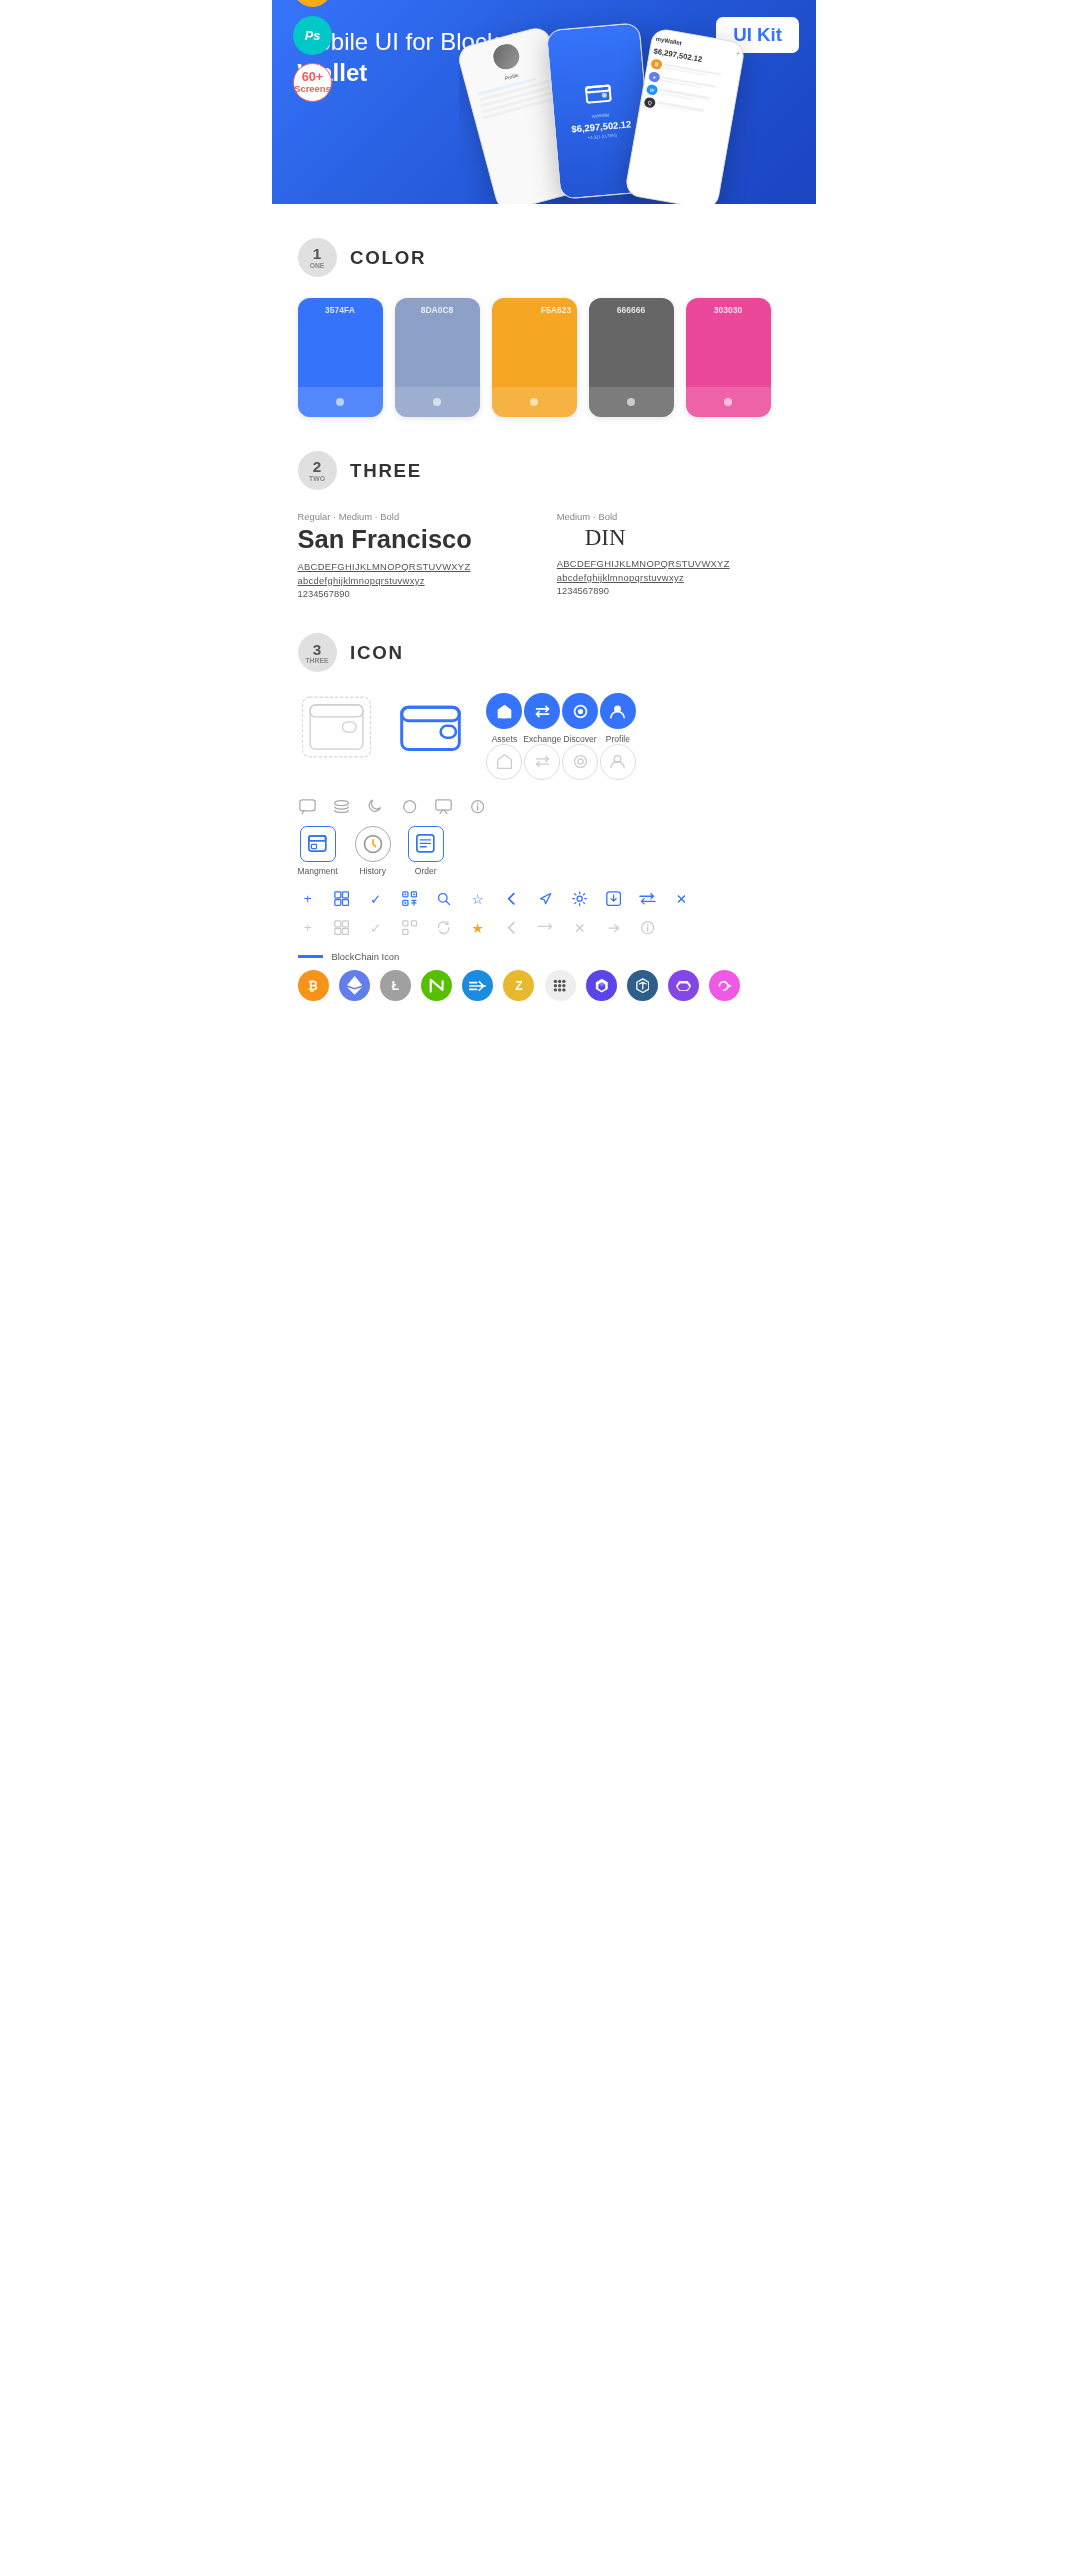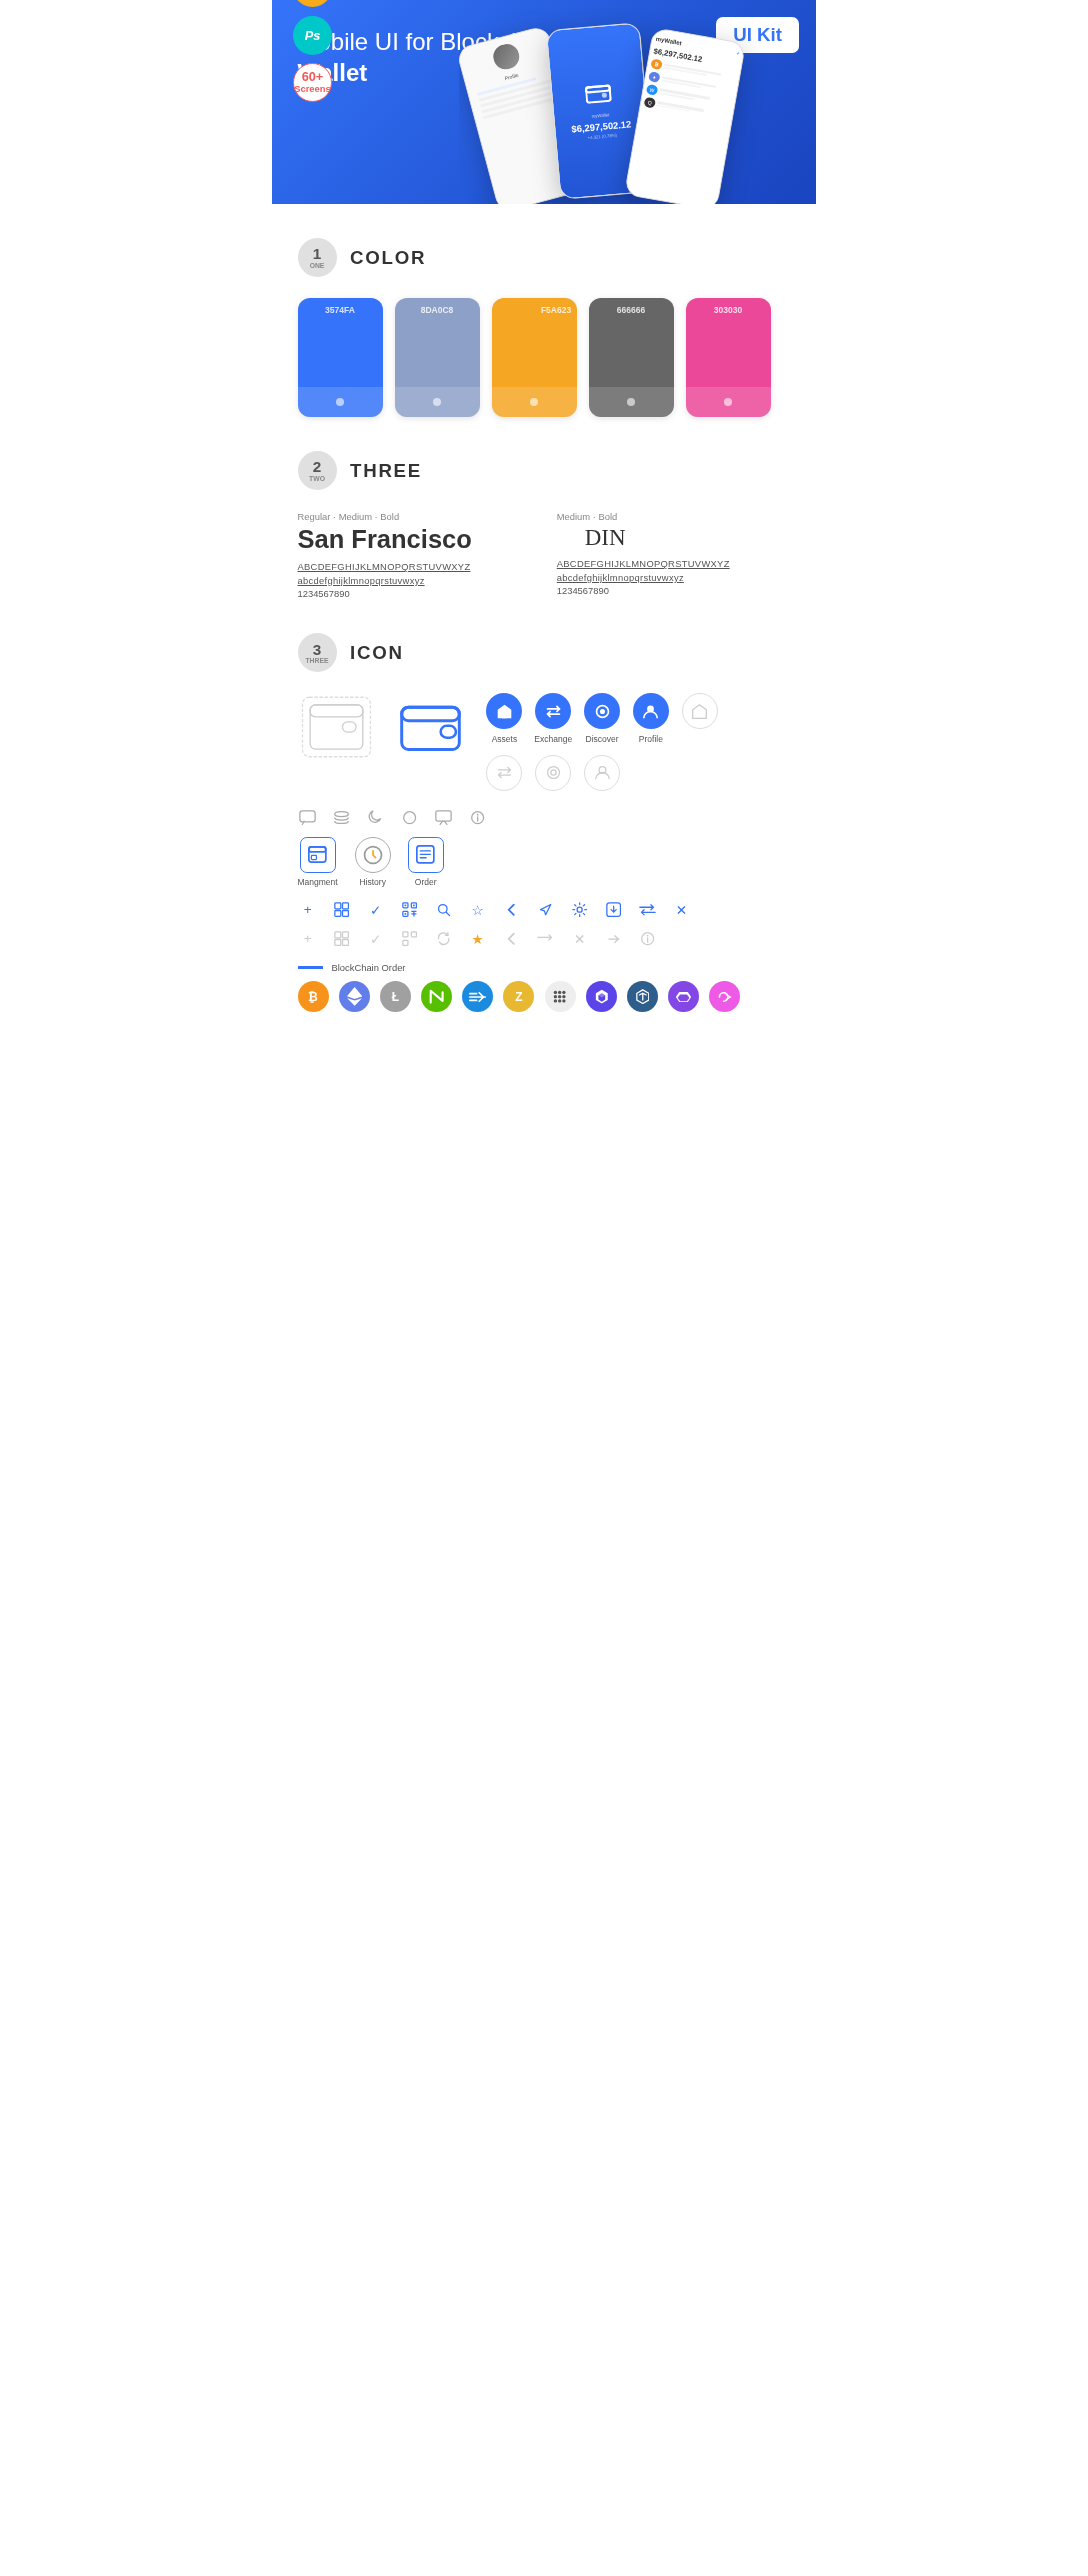--- a/index.html
+++ b/index.html
@@ -508,21 +508,21 @@
       </div>
 
       <div style="width:77px;height:68px;display:flex;align-items:center;justify-content:center;">
         <svg width="61" height="51" viewBox="0 0 72 60" fill="none">
           <rect x="2" y="6" width="68" height="50" rx="8" fill="none" stroke="#3574FA" stroke-width="3.5"></rect>
           <rect x="2" y="6" width="68" height="16" rx="8" fill="none" stroke="#3574FA" stroke-width="3.5"></rect>
           <rect x="48" y="28" width="18" height="14" rx="7" fill="none" stroke="#3574FA" stroke-width="3"></rect>
         </svg>
       </div>
 
-      <div style="display:grid;grid-template-columns:repeat(5,1fr);gap:11px;">
+      <div style="display:grid;grid-template-columns:repeat(4,1fr);gap:0;">
 
         <div class="nav-icon-item">
           <div class="nav-icon-circle">
             <svg width="17" height="17" viewBox="0 0 20 20" fill="white">
               <polygon points="10,2 18,8 18,18 2,18 2,8"></polygon>
               <rect x="7" y="12" width="6" height="6" fill="white"></rect>
             </svg>
           </div>
           <span class="nav-icon-label">Assets</span>
         </div>
@@ -773,21 +773,21 @@
         <svg width="15.3" height="15.3" viewBox="0 0 18 18" fill="none">
             <circle cx="9" cy="9" r="7" stroke="#ccc" stroke-width="1.5" fill="none"></circle>
             <line x1="9" y1="8" x2="9" y2="13" stroke="#ccc" stroke-width="1.5" stroke-linecap="round"></line>
             <circle cx="9" cy="5.5" r="1" fill="#ccc"></circle>
           </svg>
       </div>
     </div>
 
     <div class="blockchain-label-row">
       <div class="blockchain-line"></div>
-      <span class="blockchain-label-text">BlockChain Order</span>
+      <span class="blockchain-label-text">BlockChain Icon</span>
     </div>
 
     <div class="crypto-icons-row">
 
       <div class="crypto-icon crypto-btc">₿</div>
 
       <div class="crypto-icon crypto-eth">
         <svg width="15.3" height="18.7" viewBox="0 0 18 22" fill="white">
             <polygon points="9,0 0,11 9,14 18,11"></polygon>
             <polygon points="9,16 0,13 9,22 18,13"></polygon>

